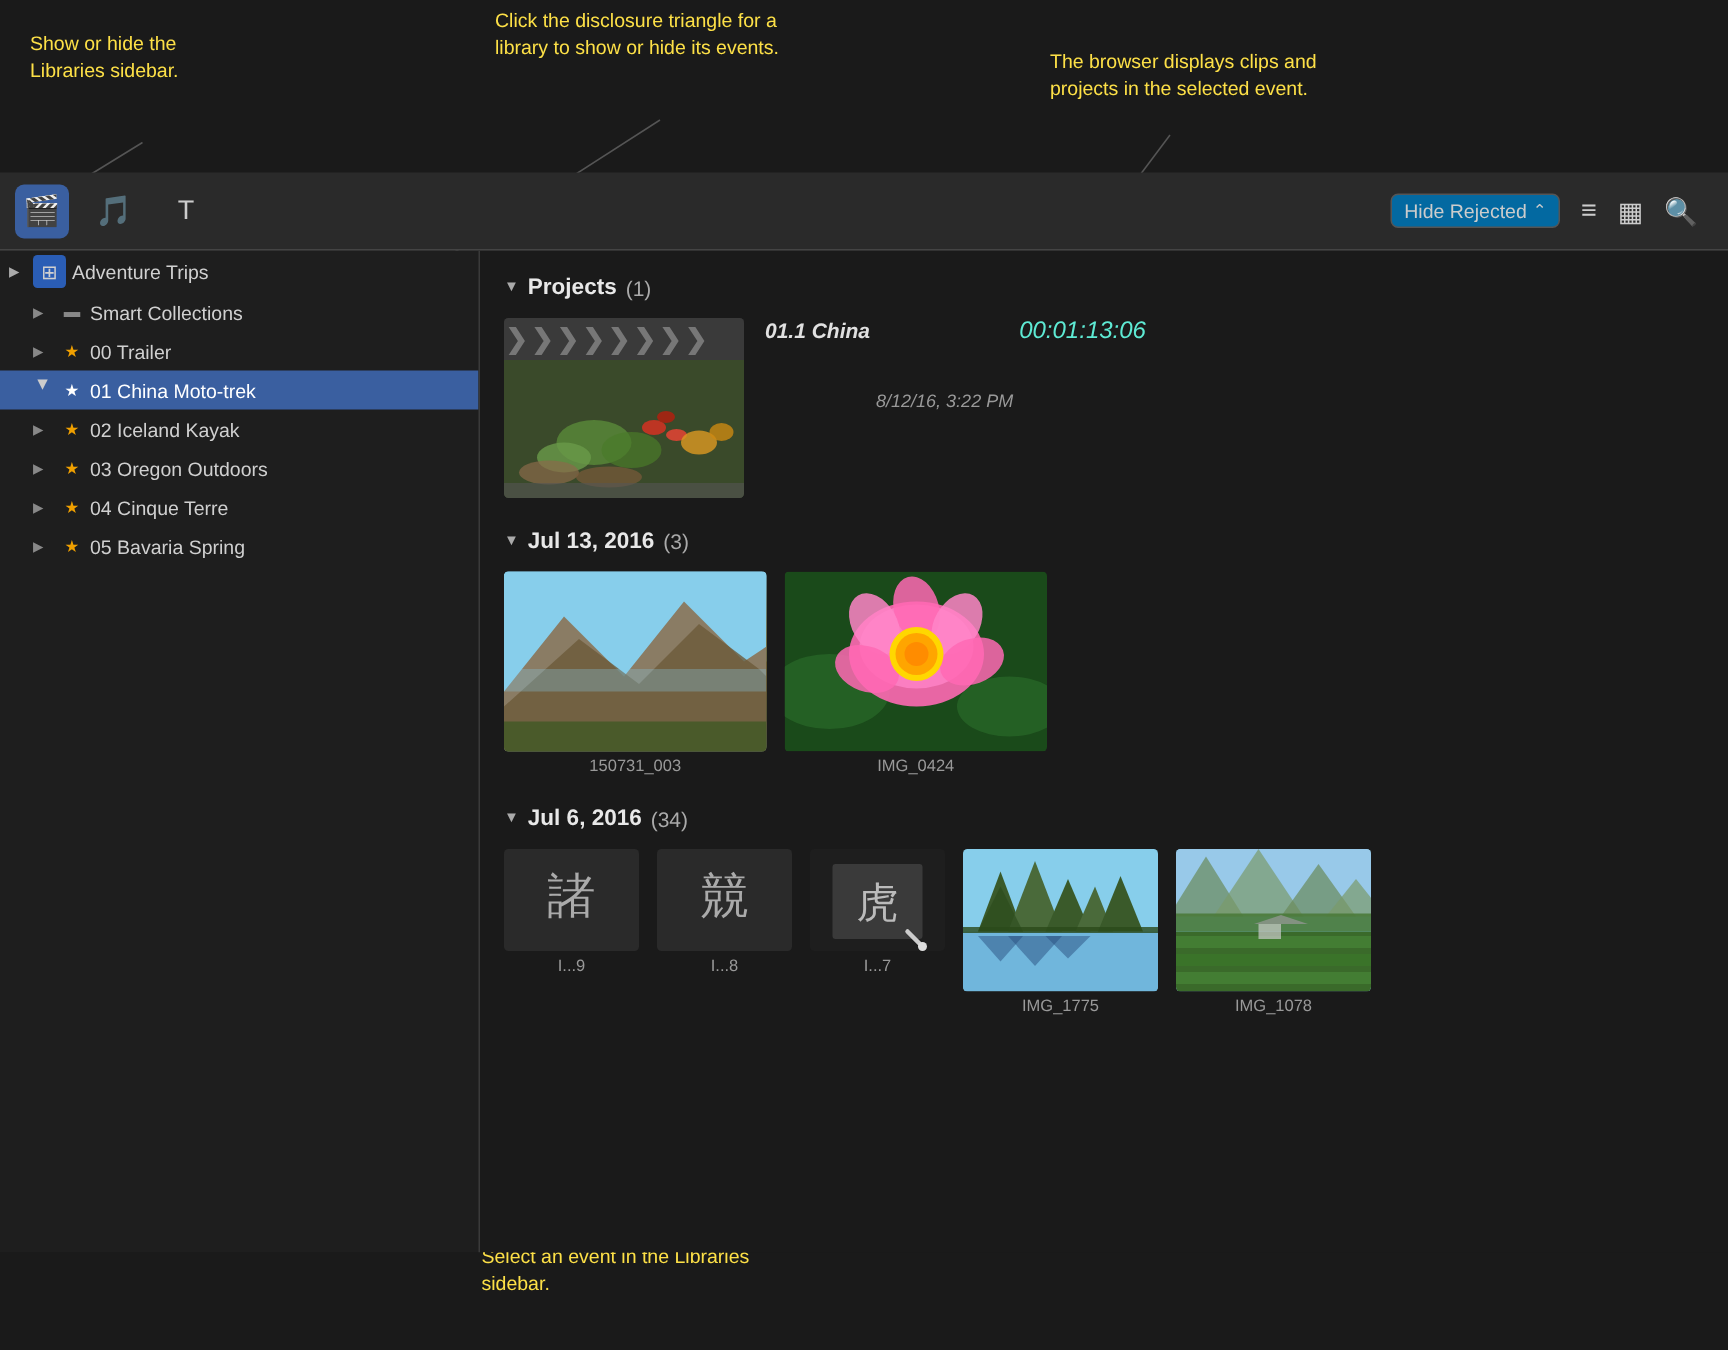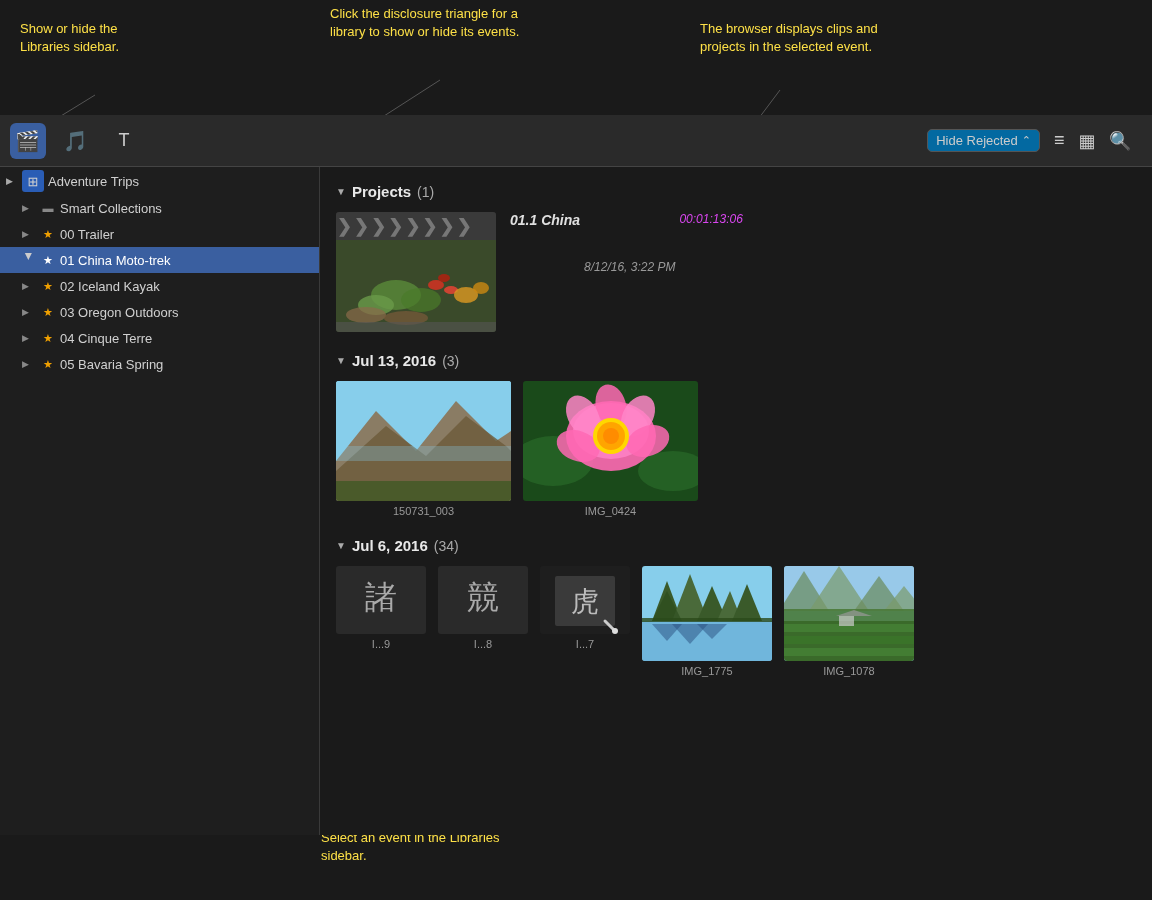--- a/index.html
+++ b/index.html
@@ -25,21 +25,21 @@
       top: 20px;
       left: 20px;
       width: 140px;
     }
     .callout-center {
       top: 5px;
       left: 330px;
       width: 200px;
     }
     .callout-right {
-      top: 20px;
+      top: 32px;
       left: 700px;
       width: 200px;
     }
     .callout-bottom {
       bottom: 35px;
       left: 321px;
       width: 200px;
     }
 
     
@@ -273,22 +273,22 @@
       font-size: 14px;
       font-weight: 600;
       color: #e0e0e0;
     }
     .project-date {
       font-size: 12px;
       color: #999;
       margin-top: 48px;
     }
     .project-duration {
-      font-size: 12px;
-      color: #d946ef;
+      font-size: 16px;
+      color: #5eead4;
     }
 
     
     .date-section {
       margin-bottom: 20px;
     }
     .clips-grid {
       display: flex;
       flex-wrap: wrap;
       gap: 12px;

